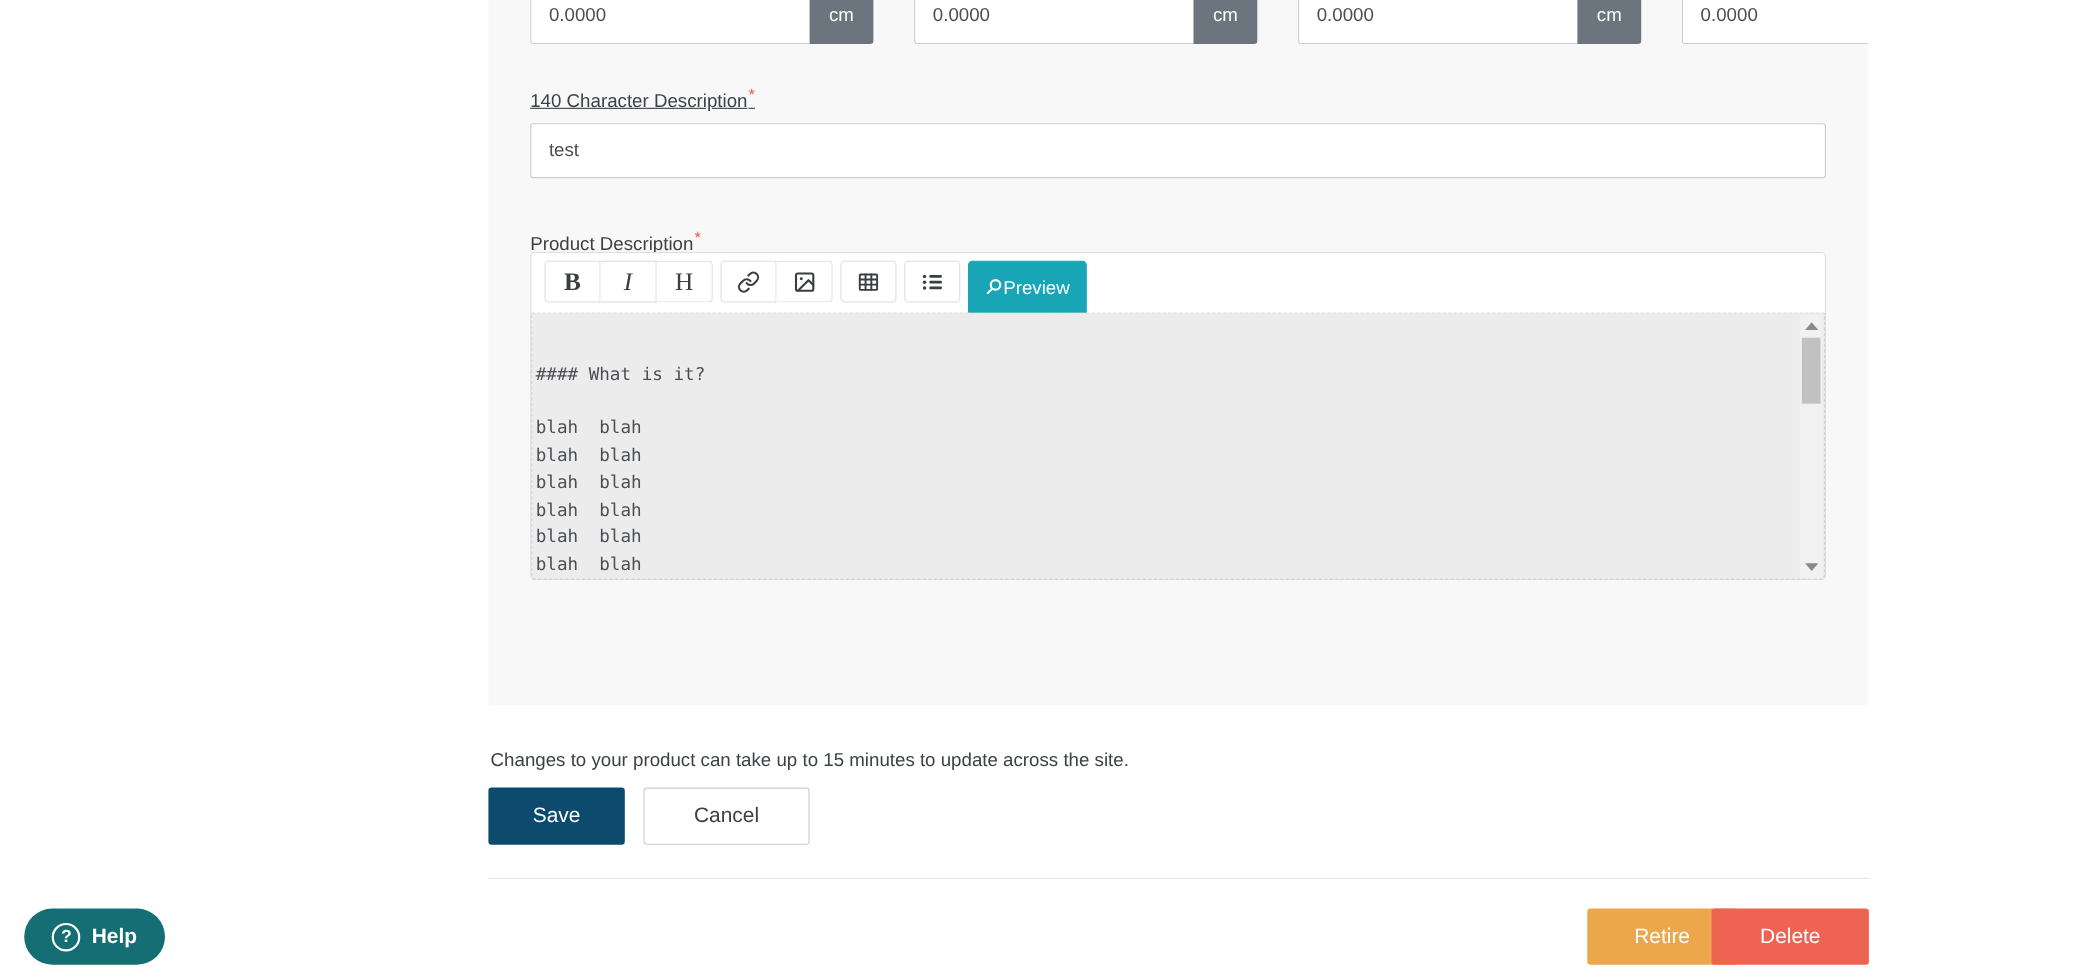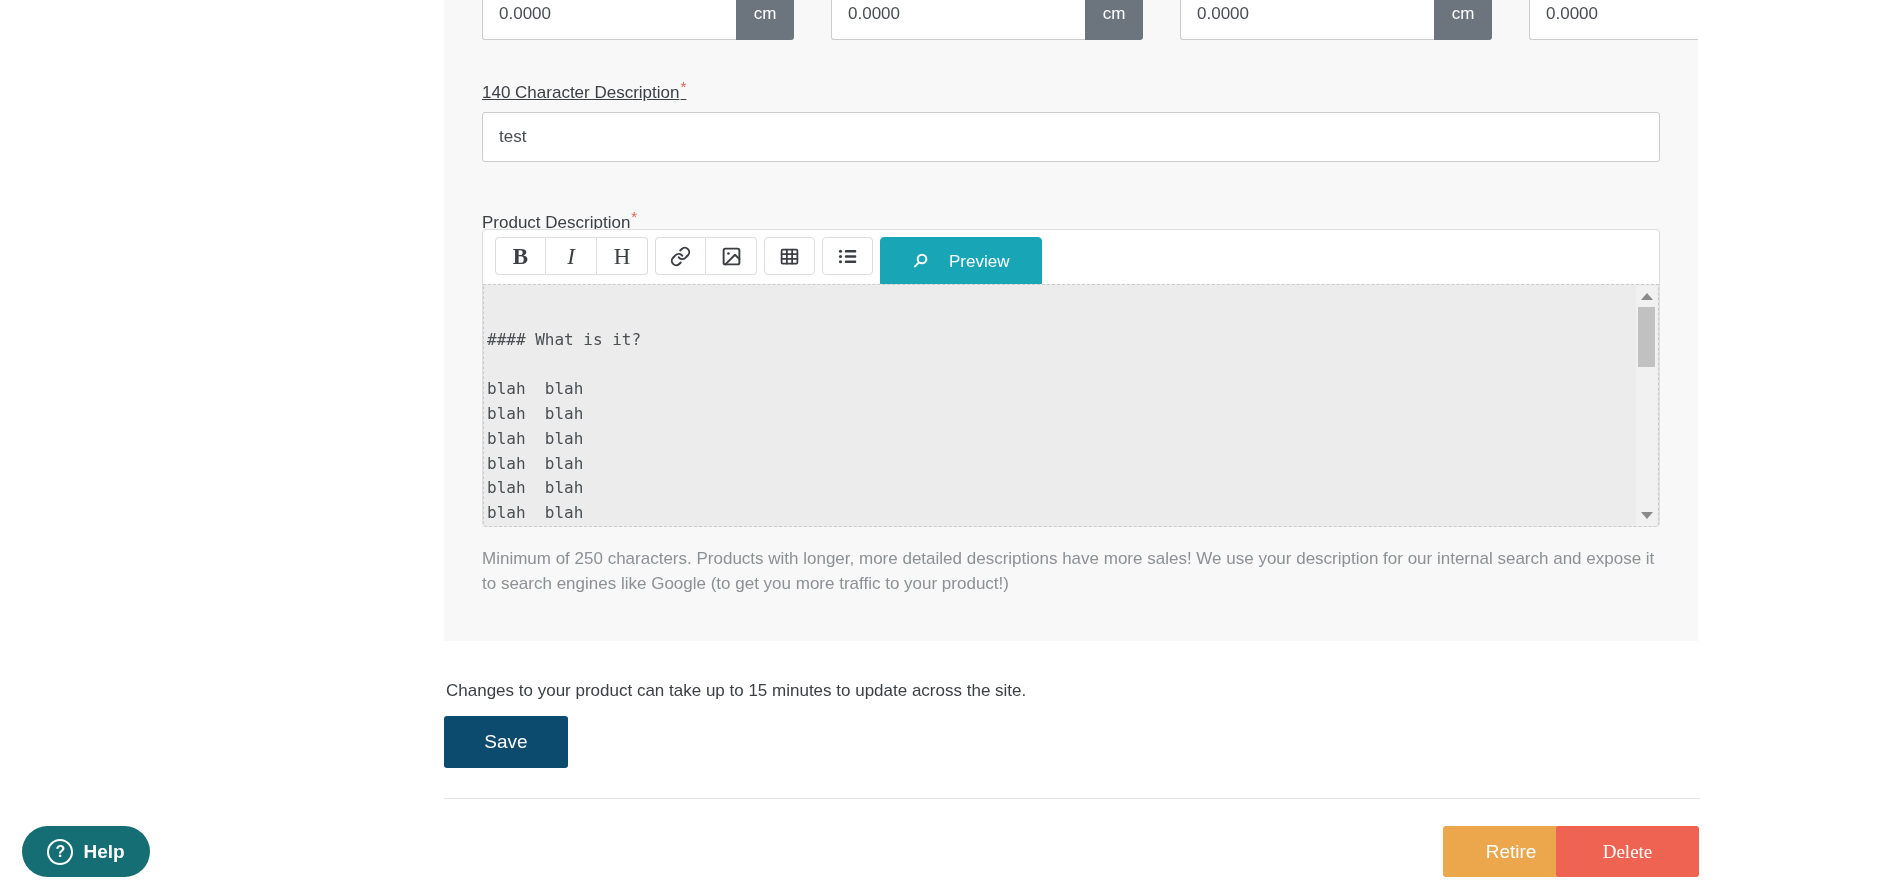--- a/index.html
+++ b/index.html
@@ -57,22 +57,22 @@
   }
   .btn-group .tb-btn + .tb-btn { border-left:none; }
   .btn-group .tb-btn:first-child { border-radius:4px 0 0 4px; }
   .btn-group .tb-btn:last-child { border-radius:0 4px 4px 0; }
   .btn-group .tb-btn:only-child { border-radius:4px; }
   .tb-letter { font-family:"Liberation Serif", serif; font-size:23px; line-height:1; }
   .tb-letter.b { font-weight:bold; }
   .tb-letter.i { font-style:italic; }
   .tb-btn svg { display:block; }
   .preview-btn {
-    height:50px; padding:0 32px; background:#18a5b5; border:1px solid #18a5b5;
-    border-radius:4px; color:#ffffff; display:flex; align-items:center; gap:20px;
+    height:50px; padding:0 15px; background:#18a5b5; border:1px solid #18a5b5;
+    border-radius:4px; color:#ffffff; display:flex; align-items:center; gap:0;
     font:17px "Liberation Sans", sans-serif; cursor:pointer;
   }
 
   .md-textarea {
     position:absolute; left:0; top:54px; width:1176px; height:243px;
     background:#ececec; border:1px dashed #cccccc; border-radius:0 0 4px 4px;
     overflow:hidden;
   }
   .md-textarea pre {
     font:16px/24.7px "DejaVu Sans Mono", monospace; color:#4b4f54;
@@ -96,21 +96,21 @@
     font:17px "Liberation Sans", sans-serif; color:#3c4146;
   }
   .btn {
     position:absolute; display:flex; align-items:center; justify-content:center;
     font:19px "Liberation Sans", sans-serif; border-radius:3px; cursor:pointer; border:none;
   }
   .btn-save   { left:444px;  top:716px; width:124px; height:52px; background:#0c4a6e; color:#ffffff; }
   .btn-cancel { left:585px;  top:716px; width:151px; height:52px; background:#ffffff; color:#3c4146; border:1px solid #cccccc; }
   .divider { position:absolute; left:444px; top:798px; width:1256px; height:1px; background:#e5e5e5; }
   .btn-retire { left:1411px; top:826px; width:136px; height:51px; background:#eca64c; color:#ffffff;margin-left:32px; }
-  .btn-delete { left:1556px; top:826px; width:143px; height:51px; background:#ee6352; color:#ffffff;font-family:Liberation Serif, serif; }
+  .btn-delete { left:1556px; top:826px; width:143px; height:51px; background:#ee6352; color:#ffffff; }
 
   .help-pill {
     position:absolute; left:22px; top:826px; width:128px; height:51px;
     background:#156e73; border-radius:26px; display:flex; align-items:center;
     justify-content:center; gap:10px; color:#ffffff; cursor:pointer; border:none;
     font:bold 19px "Liberation Sans", sans-serif;
   }
   .q-circle {
     width:26px; height:26px; border:2px solid #ffffff; border-radius:50%;
     display:flex; align-items:center; justify-content:center;
@@ -234,26 +234,26 @@
 blah  blah
 blah  blah</pre>
         <div class="sb">
           <div class="sb-arrow sb-up"></div>
           <div class="sb-thumb"></div>
           <div class="sb-arrow sb-down"></div>
         </div>
       </div>
     </div>
 
-    <div class="help-text">Minimum of 250 characters. Products with longer, more detailed descriptions have more sales! We use your description for our internal search and expose it to search engines like Google (to get you more traffic to your product!)</div>
   </div>
 
   <div class="notice">Changes to your product can take up to 15 minutes to update across the site.</div>
 
   <button class="btn btn-save">Save</button>
+  <button class="btn btn-cancel">Cancel</button>
 
   <div class="divider"></div>
 
   <button class="btn btn-retire">Retire</button>
   <button class="btn btn-delete">Delete</button>
 
   <button class="help-pill">
     <span class="q-circle">?</span>
     <span>Help</span>
   </button>

